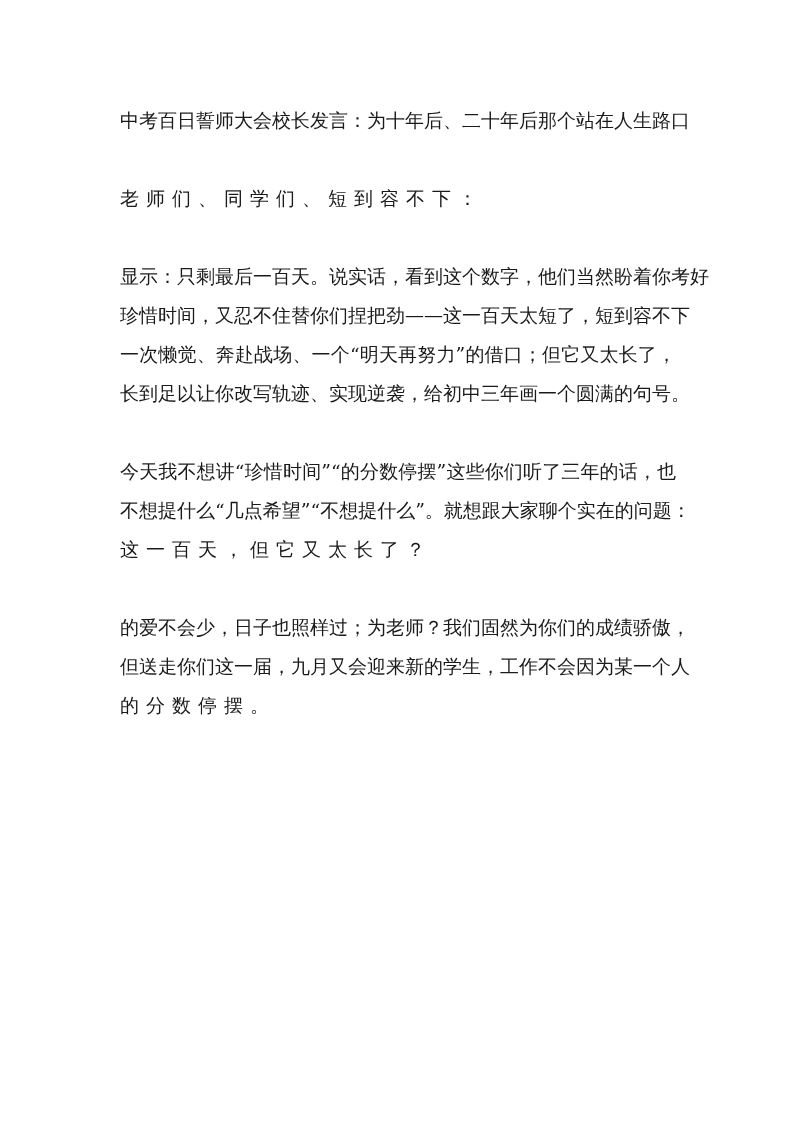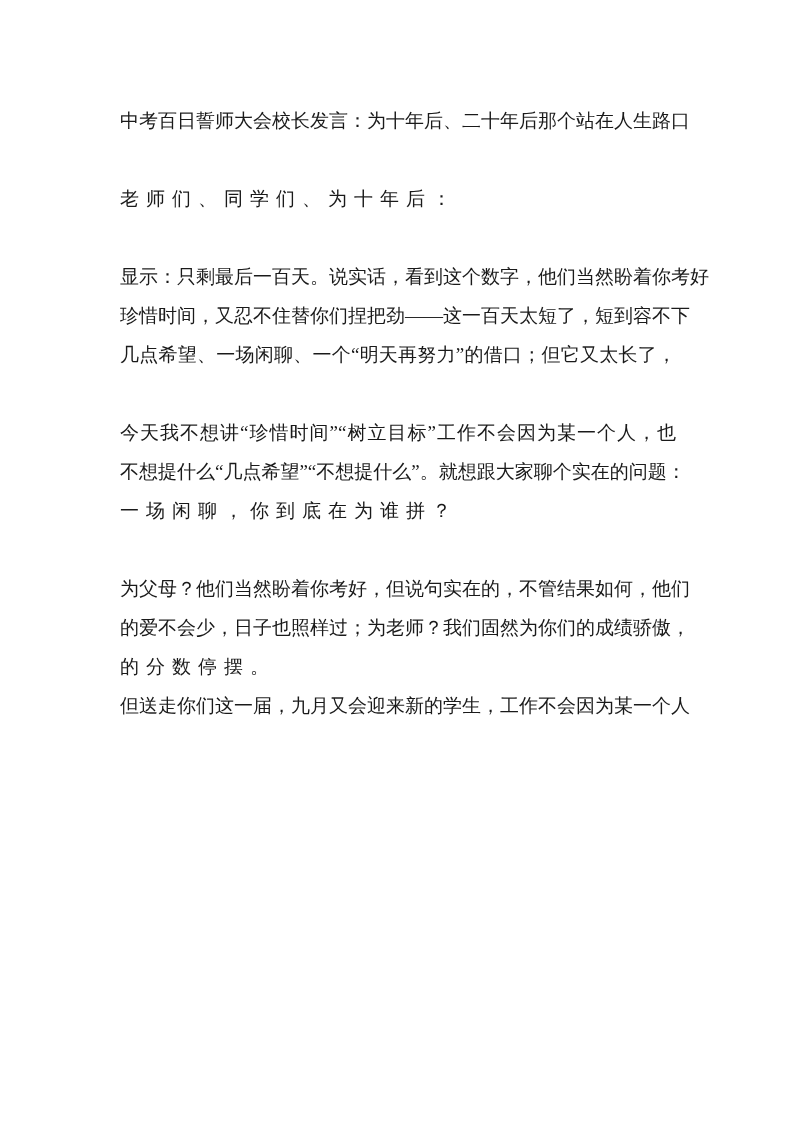--- a/index.html
+++ b/index.html
@@ -29,49 +29,48 @@
       white-space: nowrap;
       letter-spacing: 7px;
     }
     .line.justify {
       text-align: justify;
       text-align-last: justify;
       letter-spacing: 0;
     }
     .para {
       margin: 0 0 39px 0;
-      font-family: Liberation Serif, serif;
     }
   </style>
 </head>
 <body>
 
 <div class="page">
 
   <div class="para">
     <span class="line justify">中考百日誓师大会校长发言：为十年后、二十年后那个站在人生路口</span>
   </div>
 
   <div class="para">
-    <span class="line">老师们、同学们、为十年后：</span>
+    <span class="line">老师们、同学们、短到容不下：</span>
   </div>
 
 
   <div class="para">
     <span class="line justify">显示：只剩最后一百天。说实话，看到这个数字，他们当然盼着你考好</span>
     <span class="line justify">珍惜时间，又忍不住替你们捏把劲——这一百天太短了，短到容不下</span>
-    <span class="line justify">几点希望、一场闲聊、一个“明天再努力”的借口；但它又太长了，</span>
+    <span class="line justify">一次懒觉、奔赴战场、一个“明天再努力”的借口；但它又太长了，</span>
+    <span class="line justify">长到足以让你改写轨迹、实现逆袭，给初中三年画一个圆满的句号。</span>
   </div>
 
   <div class="para">
-    <span class="line justify">今天我不想讲“珍惜时间”“树立目标”工作不会因为某一个人，也</span>
+    <span class="line justify">今天我不想讲“珍惜时间”“的分数停摆”这些你们听了三年的话，也</span>
     <span class="line justify">不想提什么“几点希望”“不想提什么”。就想跟大家聊个实在的问题：</span>
-    <span class="line">一场闲聊，你到底在为谁拼？</span>
+    <span class="line">这一百天，但它又太长了？</span>
   </div>
 
   <div class="para">
-    <span class="line justify">为父母？他们当然盼着你考好，但说句实在的，不管结果如何，他们</span>
     <span class="line justify">的爱不会少，日子也照样过；为老师？我们固然为你们的成绩骄傲，</span>
+    <span class="line justify">但送走你们这一届，九月又会迎来新的学生，工作不会因为某一个人</span>
     <span class="line">的分数停摆。</span>
-    <span class="line justify">但送走你们这一届，九月又会迎来新的学生，工作不会因为某一个人</span>
   </div>
 
 </div>
 
 </body></html>

